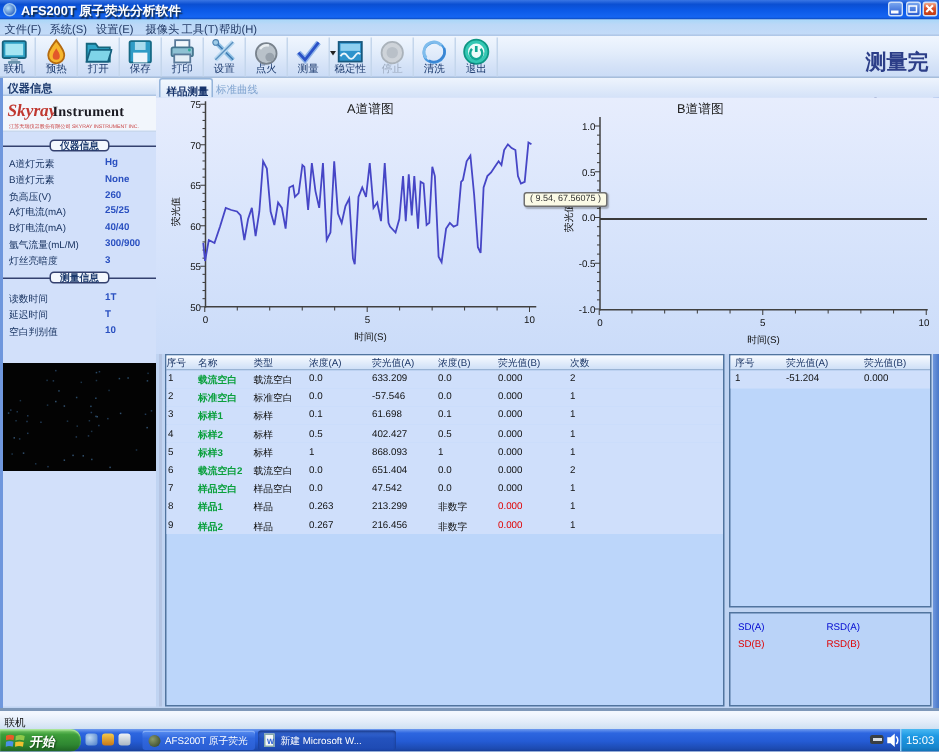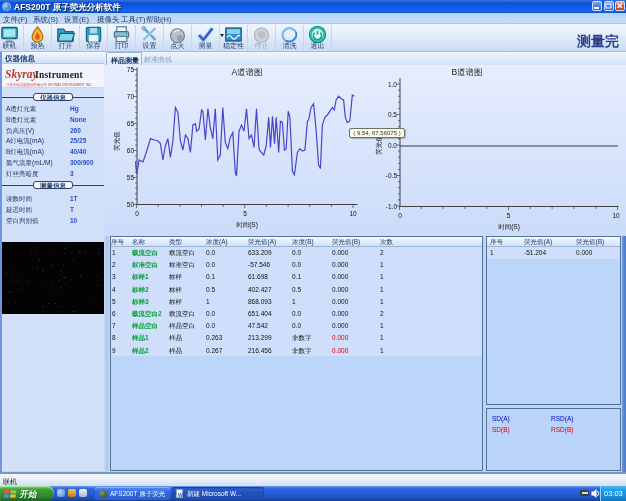--- a/index.html
+++ b/index.html
@@ -550,21 +550,21 @@
   <div class="abs" style="left:4px;top:3px;width:8px;height:8px;border-radius:50%;background:radial-gradient(circle at 35% 35%,#8a9a6a,#2a3a22)"></div>
   <span class="abs" style="left:15px;top:3px">AFS200T 原子荧光</span>
   </div>
 <div class="abs taskb" style="left:172px;width:92px;background:linear-gradient(180deg,#3a6cd8,#2352be 40%,#1e4ab2);box-shadow:inset 0 1px 2px #16337e">
   <div class="abs" style="left:4px;top:2px;width:7px;height:9px;background:#f4f7fa;border:1px solid #8aa">
       <div class="abs" style="left:1px;top:2px;font-size:5px;color:#2a5ed4;font-weight:bold">W</div>
     </div>
   <span class="abs" style="left:15px;top:3px">新建 Microsoft W...</span>
   </div>
 <div class="abs" id="tray">
-    <span>03:03</span>
+    <span>15:03</span>
   </div>
 <div class="abs" style="left:580px;top:490px;width:9px;height:6px;background:#3a3f45;border-radius:1.5px">
     <div class="abs" style="left:1.5px;top:1.5px;width:6px;height:2.5px;background:#d8dce2"></div>
   </div>
 <svg class="abs" style="left:591px;top:488px" width="9" height="11" viewBox="0 0 9 11">
     <path d="M0.5 3.5 h2.2 L5.5 1 v9 L2.7 7.5 H0.5 Z" fill="#fff"></path>
     <path d="M6.5 3 a3.5 3.5 0 0 1 0 5" stroke="#fff" fill="none" stroke-width="1"></path>
   </svg>
 
 </body></html>

